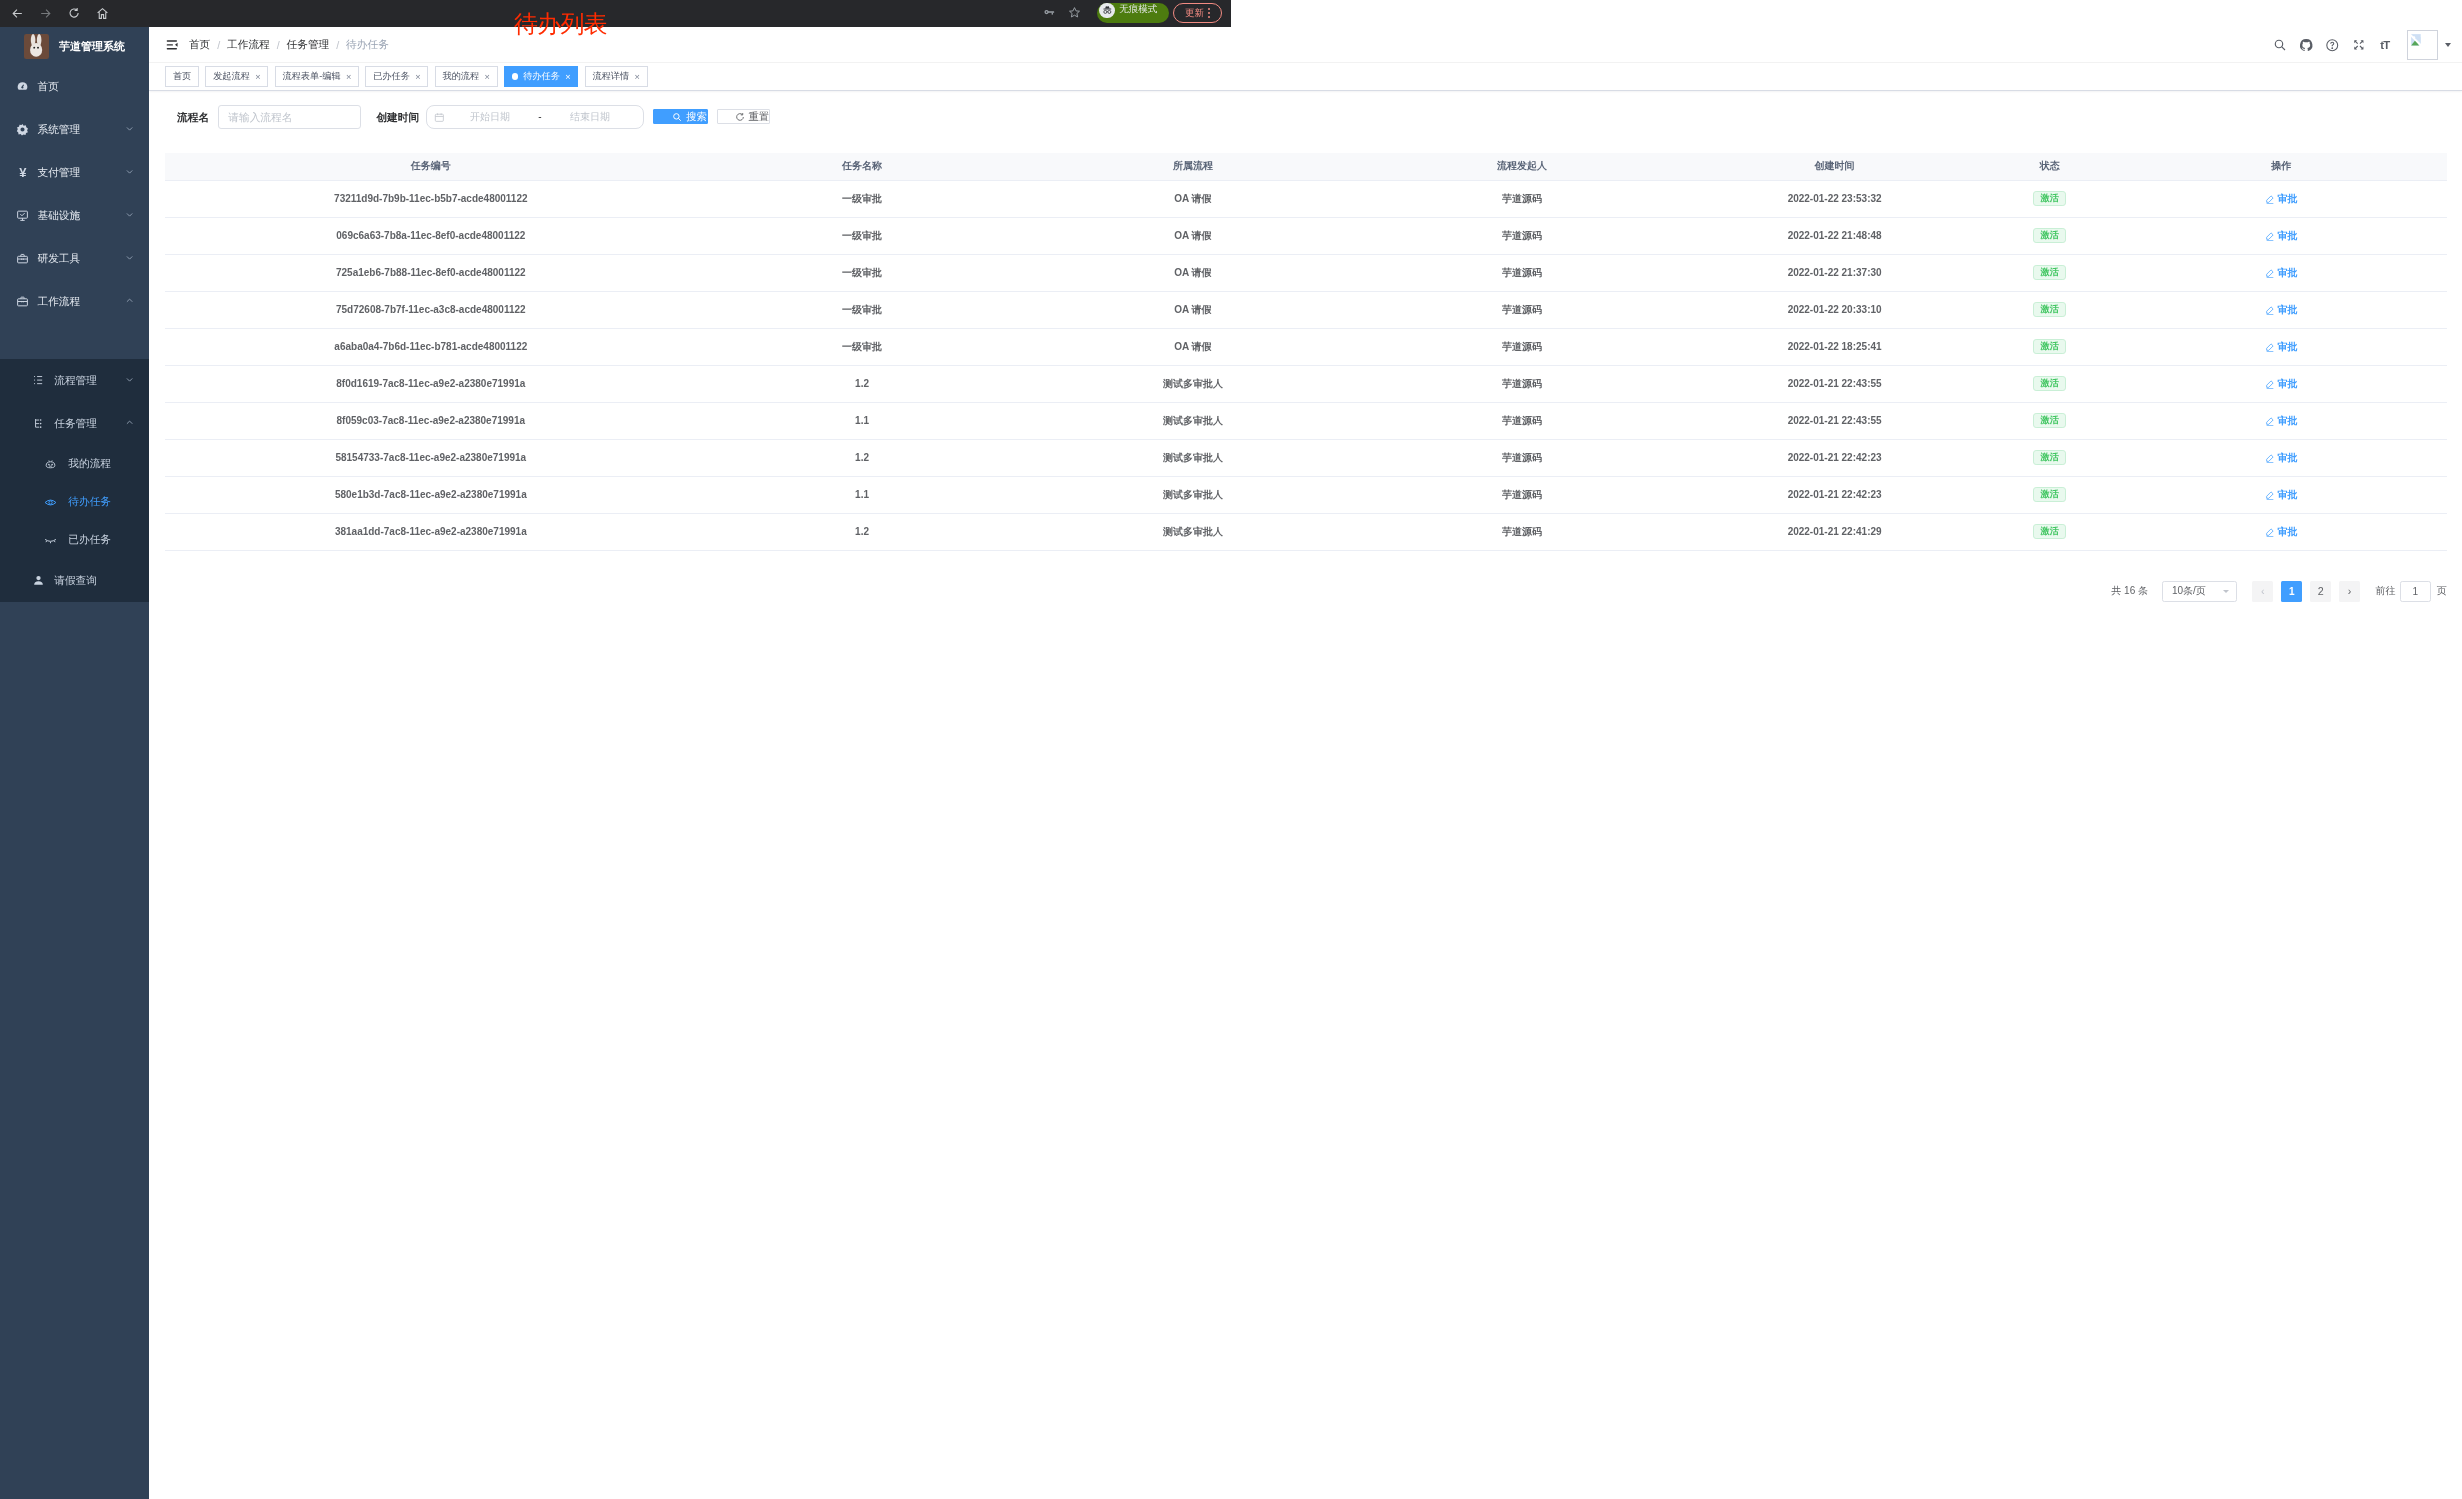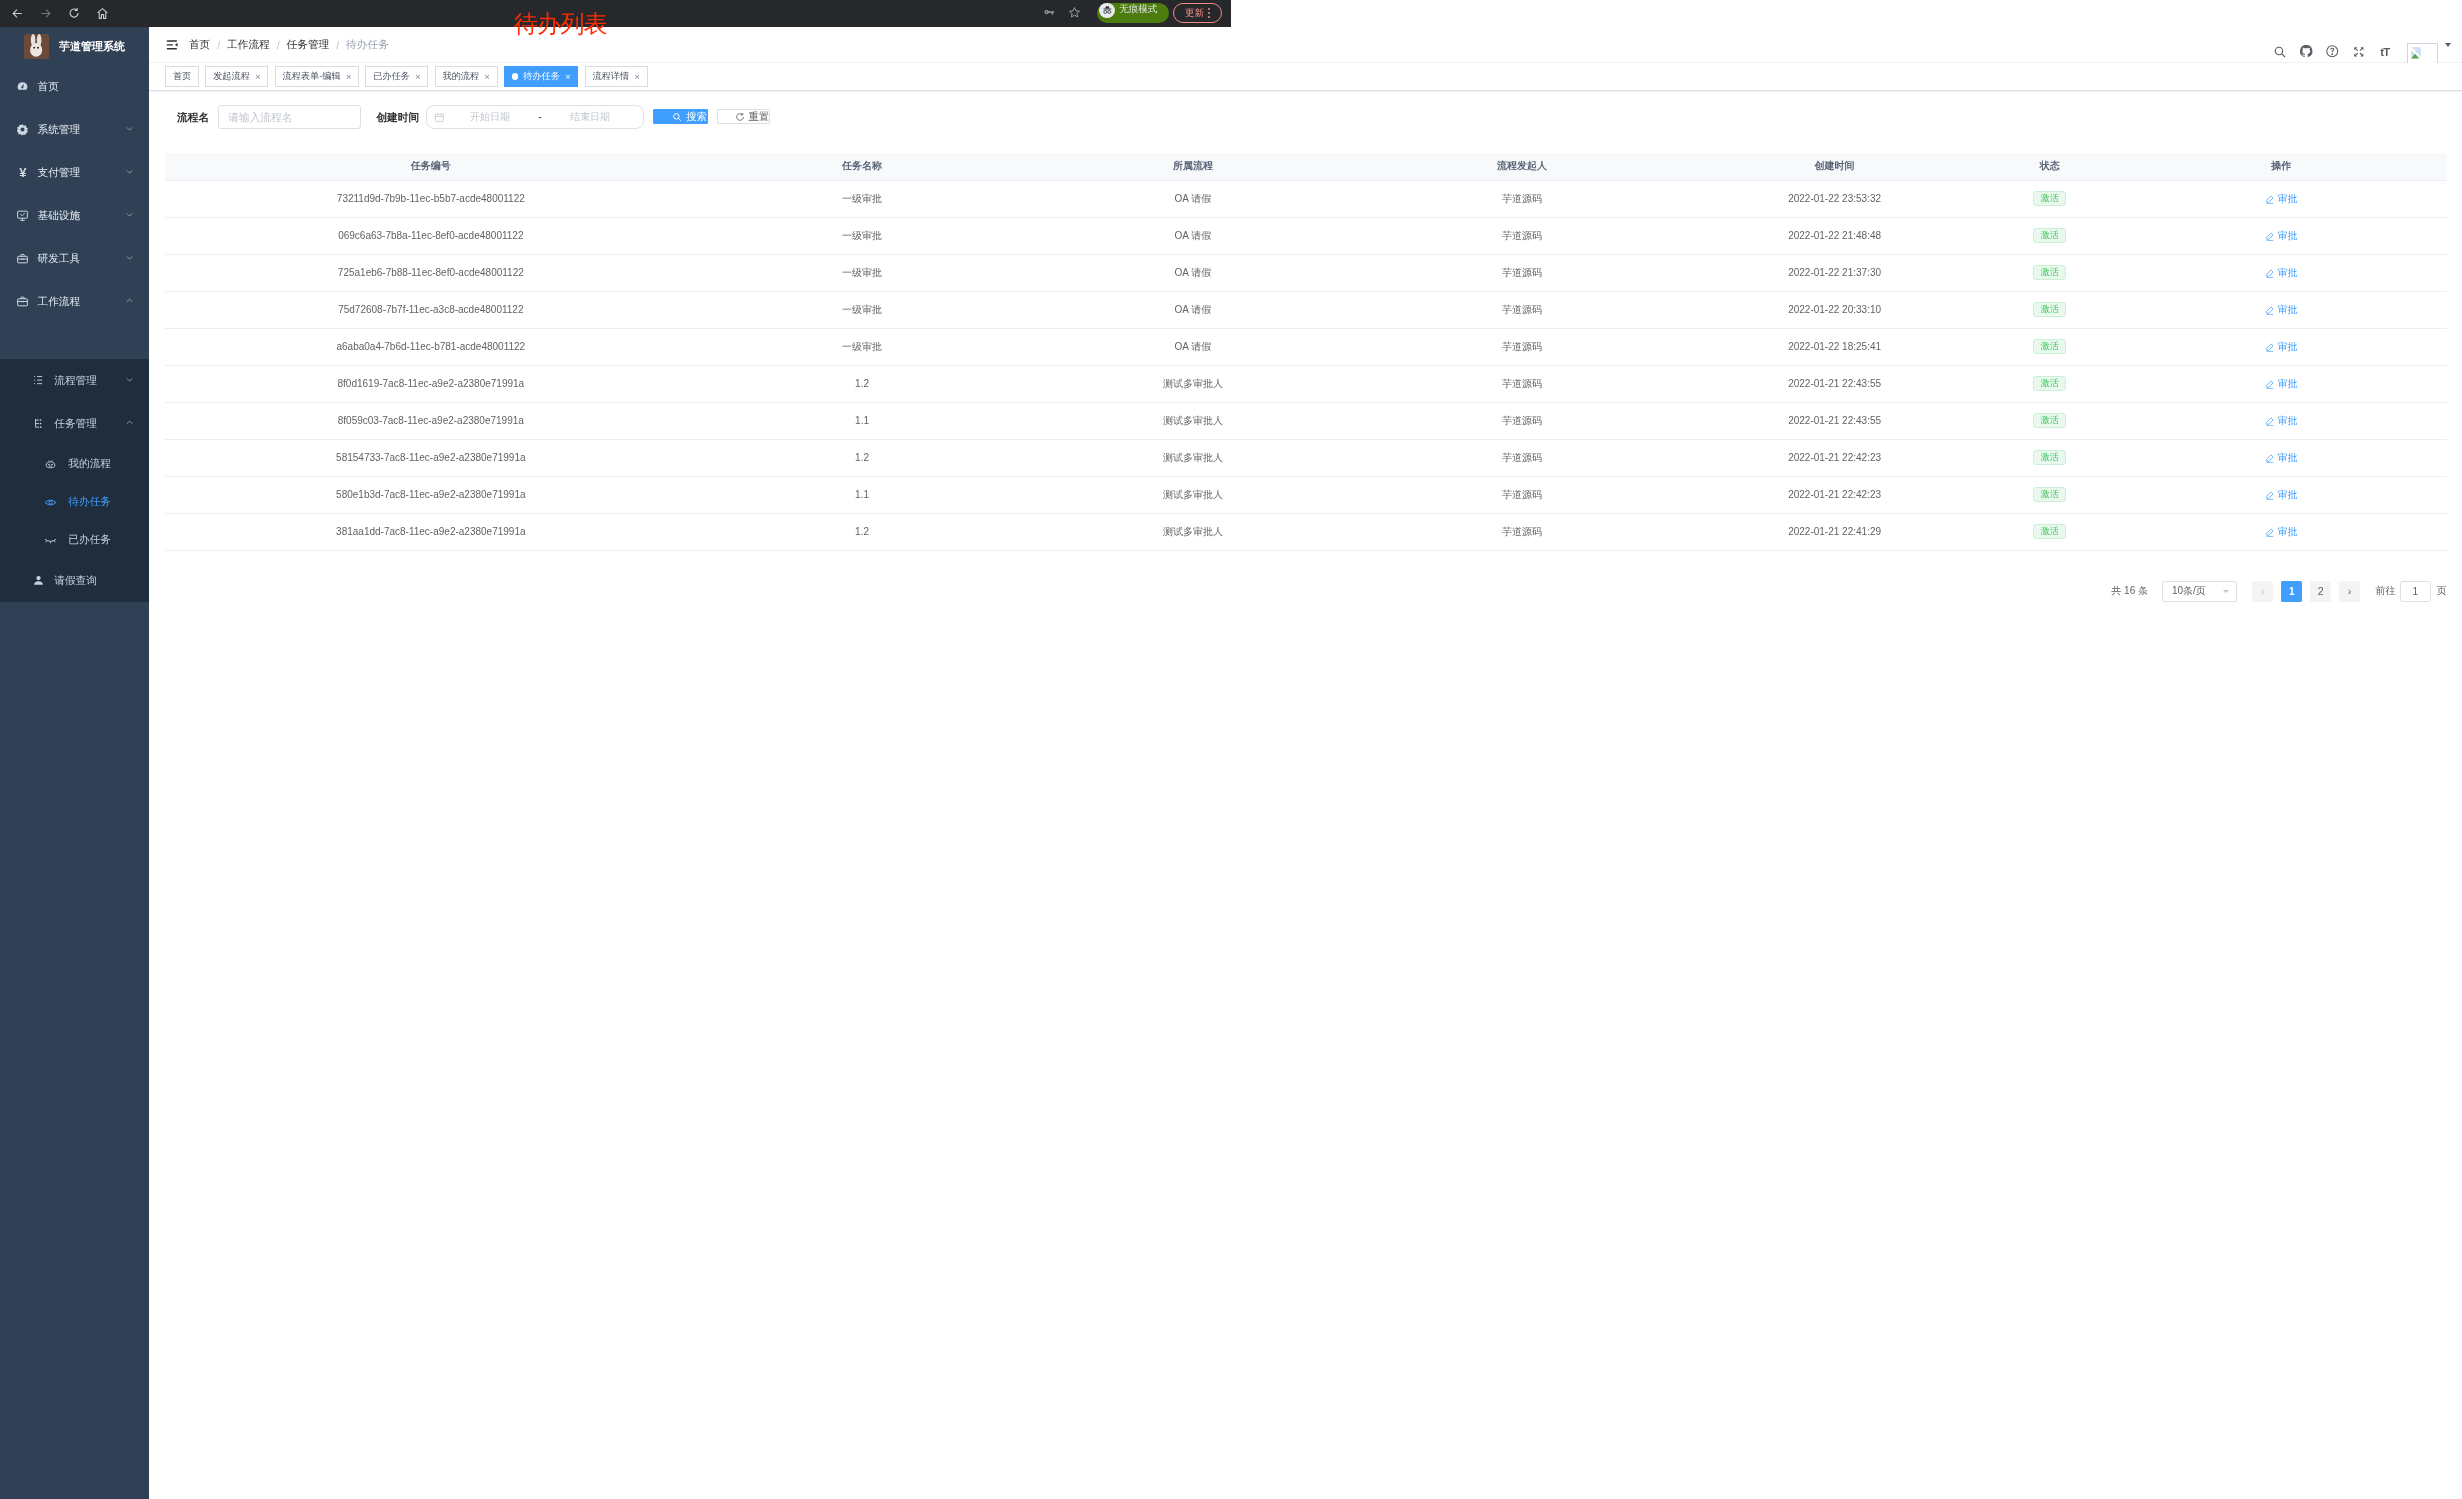--- a/index.html
+++ b/index.html
@@ -60,21 +60,21 @@
   .yen { font-size:13px; color:#cfd7e3; font-weight:bold; line-height:1; }
 
   
   .main { position:absolute; left:149px; top:27px; right:0; bottom:0; background:#fff; }
   .navbar { height:36px; border-bottom:0.8px solid #f2f2f2; display:flex; align-items:center; position:relative; }
   .hamburger { margin-left:14.5px; width:17px; height:17px; display:flex; align-items:center; justify-content:center; }
   .breadcrumb { display:flex; align-items:center; margin-left:8.4px; font-size:10.7px; }
   .bc-item { color:#303133; font-weight:500; }
   .bc-sep { color:#c0c4cc; margin:0 6.9px; font-weight:400; }
   .bc-current { color:#99a3b3; font-weight:400; }
-  .nav-right { position:absolute; right:0; top:16px; height:36px; display:flex; padding-right:10.7px; }
+  .nav-right { position:absolute; right:0; top:0; height:36px; display:flex; align-items:center; padding-right:10.7px; }
   .tool-icon { width:17px; height:17px; margin-right:9.2px; display:flex; align-items:center; justify-content:center; color:#5a5e66; }
   .tT { font-size:11.4px; font-weight:bold; color:#5a5e66; letter-spacing:-0.8px; }
   .avatar-box { width:30.5px; height:30.5px; border:0.8px solid #cfd3dc; background:#fff; margin:0 4.6px 0 4.6px; position:relative; }
   .avatar-box svg { position:absolute; left:2.3px; top:2.3px; }
   .avatar-caret { width:0; height:0; border-left:3.8px solid transparent; border-right:3.8px solid transparent;
     border-top:4.6px solid #5a5e66; margin-left:3.1px; }
 
   
   .tags { height:28px; border-bottom:0.8px solid #d8dce5; box-shadow:0 0.8px 2.3px rgba(0,21,41,.08);
     display:flex; align-items:center; padding-left:16px; position:relative; background:#fff; }
@@ -99,21 +99,21 @@
   .daterange .sep { font-size:10px; color:#303133; padding:0 3.1px; }
   .btn { height:15px; border-radius:1px; font-size:10.3px; display:inline-flex;
     align-items:center; justify-content:flex-end; cursor:pointer; gap:3.8px; }
   .btn-primary { width:55px; margin-left:9.2px; background:#409eff; color:#fff; border:0.8px solid #409eff; }
   .btn-plain { width:53px; margin-left:9.2px; background:#fff; color:#606266; border:0.8px solid #dcdfe6; }
 
   
   .table { margin:24px 15.3px 0 16px; }
   .t-head { display:flex; height:27.5px; align-items:center; background:#f8f9fb; }
   .t-head .cell { font-size:10px; color:#5a6578; font-weight:bold; }
-  .t-row { display:flex; height:37px; align-items:center; border-bottom:0.8px solid #ebeef5; }
+  .t-row { display:flex; height:37px; align-items:center; border-bottom:0.8px solid #ebeef5;font-weight:bold; }
   .t-head { border-bottom:0.8px solid #ebeef5; }
   .cell { text-align:center; font-size:10px; color:#606266; overflow:hidden; white-space:nowrap; }
   .c1{width:23.3%;} .c2{width:14.5%;} .c3{width:14.5%;} .c4{width:14.35%;}
   .c5{width:13.05%;} .c6{width:5.8%;} .c7{width:14.5%;}
   .tag-success { display:inline-block; font-size:9.2px; color:#42c662; background:#e9f9ee;
     border:0.8px solid #c9efd6; border-radius:3.1px; padding:2.3px 6.1px; line-height:1; }
   .link-approve { color:#409eff; font-size:10px; display:inline-flex; align-items:center; gap:2.3px; cursor:pointer; }
 
   
   .pager { display:flex; align-items:center; justify-content:flex-end; margin:30.5px 15.3px 0 0;

